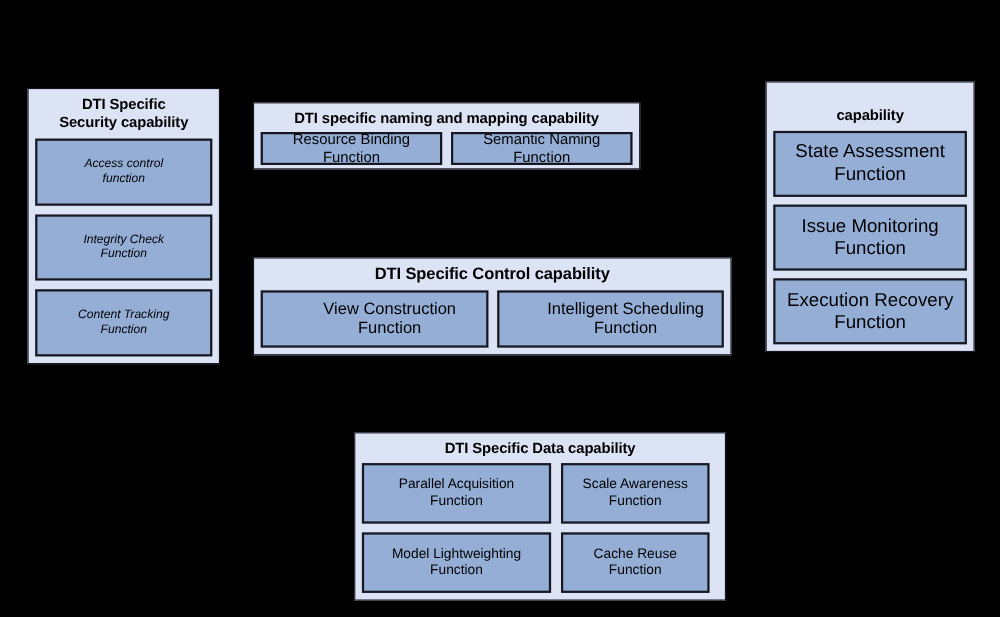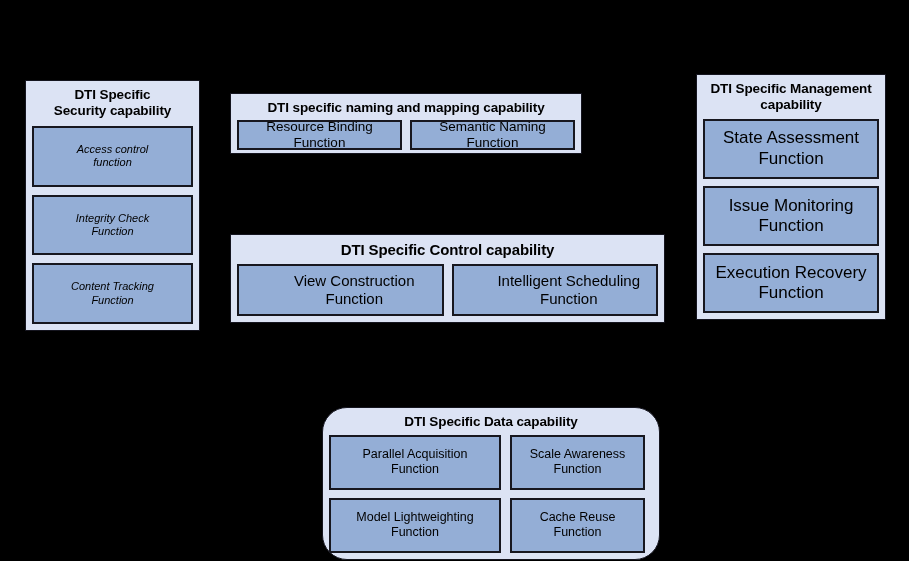--- a/index.html
+++ b/index.html
@@ -98,22 +98,22 @@
   #grp-management {
     left: 696px; top: 57px;
     width: 190px; height: 246px;
   }
   #grp-management .group-title { font-size: 13.5px; margin-bottom: 6px; }
   #grp-management .fn-col { gap: 7px; }
   #grp-management .fn { font-size: 17px; height: 57px; }
 
   
   #grp-data {
-    left: 322px; top: 390px;
-    width: 338px; height: 153px; border-radius: 25px;
+    left: 322px; top: 376px;
+    width: 338px; height: 153px;
   }
   #grp-data .group-title { font-size: 13.5px; margin-bottom: 5px; }
   #grp-data .grid {
     display: flex;
     flex-direction: column;
     gap: 8px;
     flex: 1 1 auto;
   }
   #grp-data .fn-row { gap: 9px; flex: 1 1 0; }
   #grp-data .fn { font-size: 12.5px; }
@@ -177,21 +177,21 @@
         <span>
           <span>Intelligent Scheduling</span><br>
           <span>Function</span>
         </span>
       </div>
     </div>
   </div>
 
   <div class="group" id="grp-management">
     <div class="group-title">
-      <span>DTI Specific Management</span><br>
+      <br>
       <span>capability</span>
     </div>
     <div class="fn-col">
       <div class="fn">
         <span>
           <span>State Assessment</span><br>
           <span>Function</span>
         </span>
       </div>
       <div class="fn">

